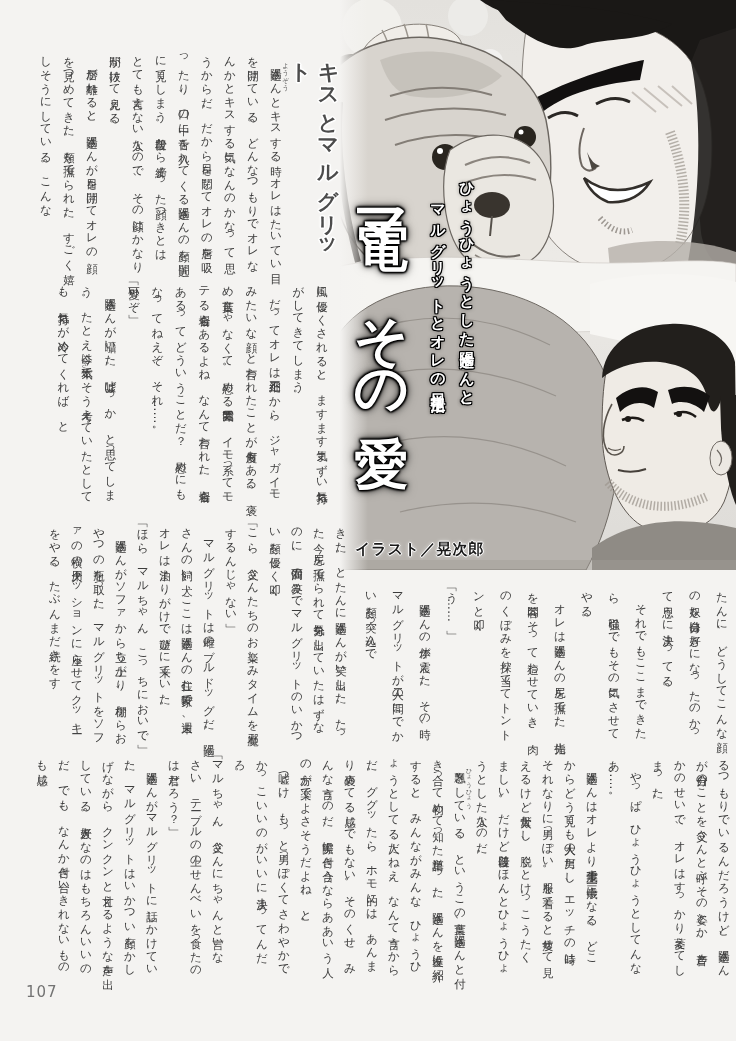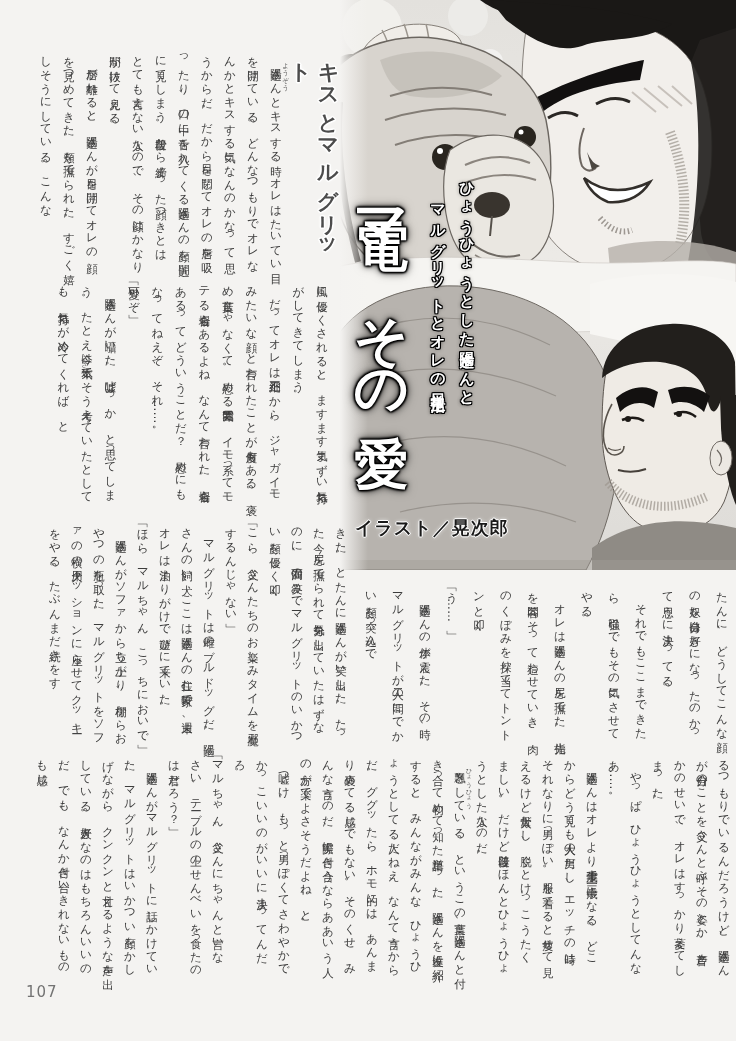--- a/index.html
+++ b/index.html
@@ -24,21 +24,21 @@
   .catch1{left:457px;top:172px;height:270px;}
   .catch2{left:428px;top:195px;height:255px;}
   .main-title{left:352px;top:178px;height:330px;font-size:54px;font-weight:bold;
               font-family:"DejaVu Serif","Liberation Serif",serif;color:#fff;letter-spacing:-5px;line-height:1.1;
               text-shadow:0 0 3px #000,0 0 6px #000,0 0 11px rgba(0,0,0,.6),
                           1px 1px 2px #000,-1px -1px 2px #000,1px -1px 2px #000,-1px 1px 2px #000;}
   .author{left:364px;top:500px;font-size:21px;font-weight:bold;letter-spacing:3px;color:#171717;
           font-family:"DejaVu Serif","Liberation Serif",serif;
           text-shadow:1.5px 0 0 #fff,-1.5px 0 0 #fff,0 1.5px 0 #fff,0 -1.5px 0 #fff,
                       1px 1px 0 #fff,-1px -1px 0 #fff,1px -1px 0 #fff,-1px 1px 0 #fff,0 0 5px #fff;}
-  .credit{left:355px;top:516px;font-size:18px;font-weight:bold;letter-spacing:1px;color:#1a1a1a;
+  .credit{left:355px;top:540px;font-size:15px;font-weight:bold;letter-spacing:1px;color:#1a1a1a;
           font-family:"DejaVu Serif","Liberation Serif",serif;
           text-shadow:1px 0 0 #fff,-1px 0 0 #fff,0 1px 0 #fff,0 -1px 0 #fff,0 0 4px #fff;}
   .ruby{position:absolute;writing-mode:vertical-rl;font-size:6.5px;color:#555;letter-spacing:0;line-height:1;}
   .pageno{left:26px;top:983px;font-size:15px;color:#737373;letter-spacing:1px;}
   .illu{position:absolute;left:340px;top:0;width:396px;height:570px;}
 </style>
 </head>
 <body>
 
 <div class="page">

